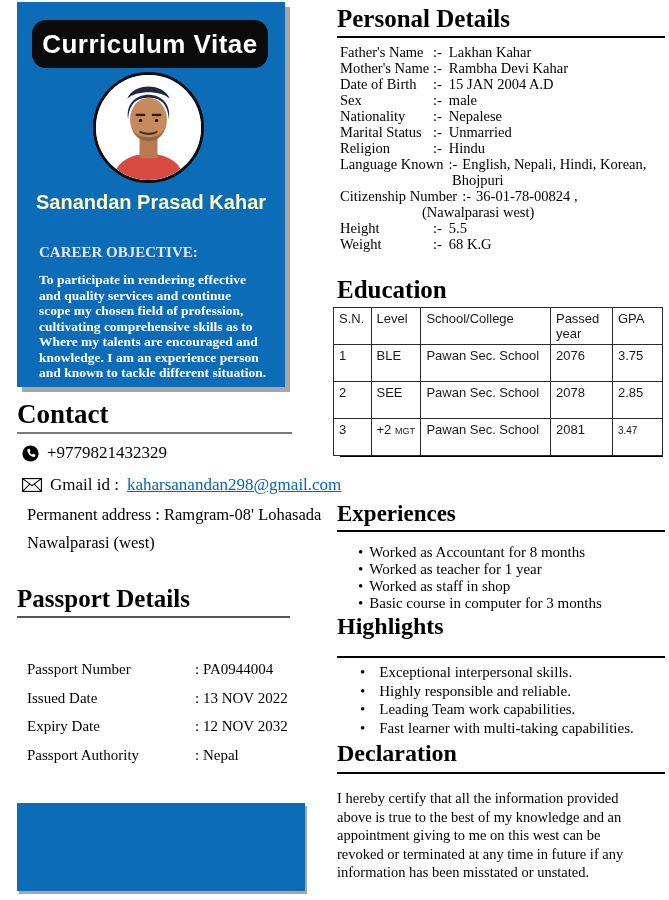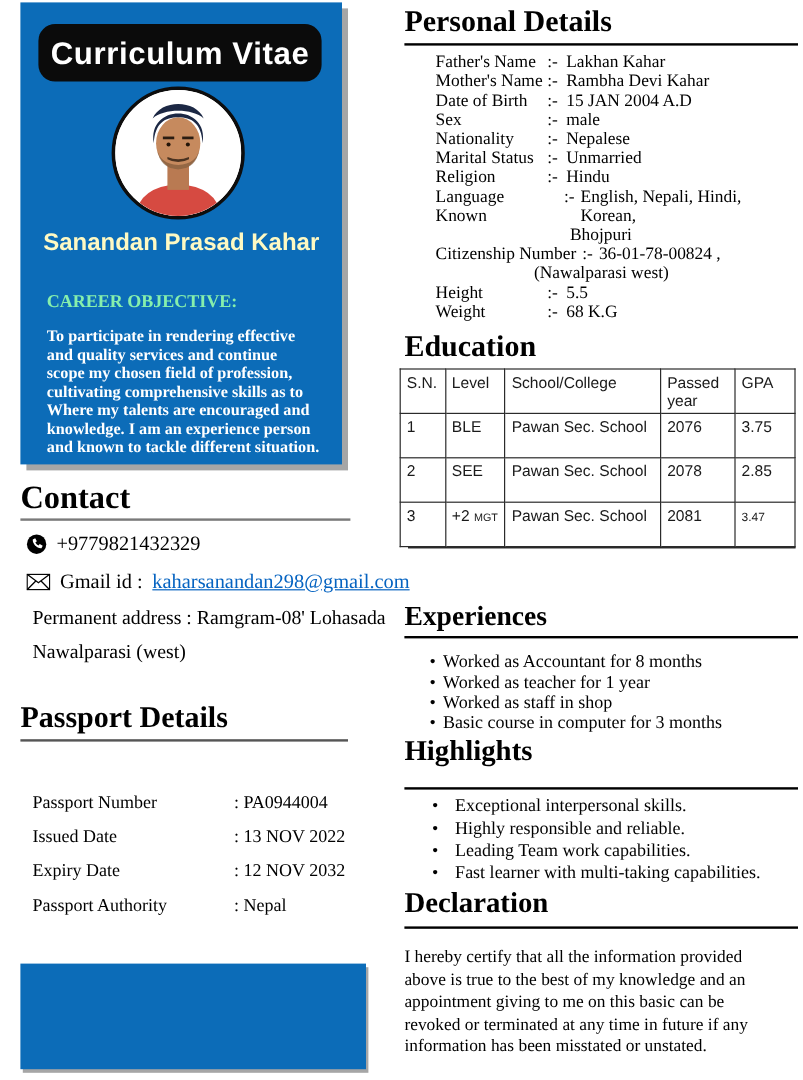--- a/index.html
+++ b/index.html
@@ -15,21 +15,21 @@
                   background:#0b0b0b; border-radius:14px; display:flex;
                   align-items:center; justify-content:center; }
   .cv-title-box span { color:#fff; font-family:"Liberation Sans", sans-serif;
                        font-weight:bold; font-size:26px; letter-spacing:.5px; }
   .avatar { position:absolute; left:76px; top:70px; width:111px; height:111px;
             border-radius:50%; border:3px solid #0d0d0d; background:#fff; overflow:hidden; }
   .avatar svg { display:block; width:100%; height:100%; }
   .panel-name { position:absolute; left:0; top:189px; width:268px; text-align:center;
                 font-family:"Liberation Sans", sans-serif; font-weight:bold;
                 font-size:20px; color:#fef9c3; }
-  .obj-heading { position:absolute; left:22px; top:242px; color:#86efac;
+  .obj-heading { position:absolute; left:22px; top:242px; color:#e5e5e5;
                  font-weight:bold; font-size:15px; }
   .obj-text { position:absolute; left:22px; top:270px; width:232px; color:#fff;
               font-weight:bold; font-size:13.5px; line-height:15.5px; }
 
   
   .sec-heading { font-weight:bold; color:#000; }
   .contact-heading { left:17px; top:399px; width:275px; font-size:27px;
                      border-bottom:2px solid #7a7a7a; padding-bottom:2px; }
   .contact-row { left:22px; display:flex; align-items:center; gap:8px; font-size:17px; }
   .phone-row { top:443px; font-weight:normal; }
@@ -42,21 +42,21 @@
   .pp-rows { left:27px; top:639px; width:280px; font-size:15px;margin-top:22px; }
   .pp-row { display:flex; height:28.5px; align-items:flex-start; }
   .pp-label { width:168px; flex:none; }
   .bottom-box { left:17px; top:803px; width:288px; height:88px;
                 background:#0c6cb8; box-shadow:2px 3px 0 #a6a6a6; }
 
   
   .personal-heading { left:337px; top:5px; width:328px; font-size:25px;
                       border-bottom:2.5px solid #000; padding-bottom:3px; }
   .pd-rows { left:340px; top:44px; width:325px; font-size:14.5px; line-height:16px; }
-  .pd-row { display:flex;margin-left:23px; }
+  .pd-row { display:flex; }
   .pd-label { min-width:93px; flex:none; }
   .pd-sep { margin-right:7px; }
   .pd-sep-inline { margin:0 5px; }
   .pd-indent-1 { padding-left:112px; }
   .pd-indent-2 { padding-left:82px; }
 
   .education-heading { left:337px; top:276px; font-size:25px; }
   .edu-table { left:333px; top:307px; width:330px; border-collapse:collapse;
                font-family:"Liberation Sans", sans-serif; font-size:13px; color:#1a1a1a; }
   .edu-table th, .edu-table td { border:1px solid #2b2b2b; text-align:left;
@@ -276,18 +276,18 @@
     <li>Exceptional interpersonal skills.</li>
     <li>Highly responsible and reliable.</li>
     <li>Leading Team work capabilities.</li>
     <li>Fast learner with multi-taking capabilities.</li>
   </ul>
 
   <div class="abs sec-heading decl-heading">Declaration</div>
   <div class="abs decl-para">
     <div>I hereby certify that all the information provided</div>
     <div>above is true to the best of my knowledge and an</div>
-    <div>appointment giving to me on this basic can be</div>
+    <div>appointment giving to me on this west can be</div>
     <div>revoked or terminated at any time in future if any</div>
     <div>information has been misstated or unstated.</div>
   </div>
 
 </div>
 
 </body></html>

